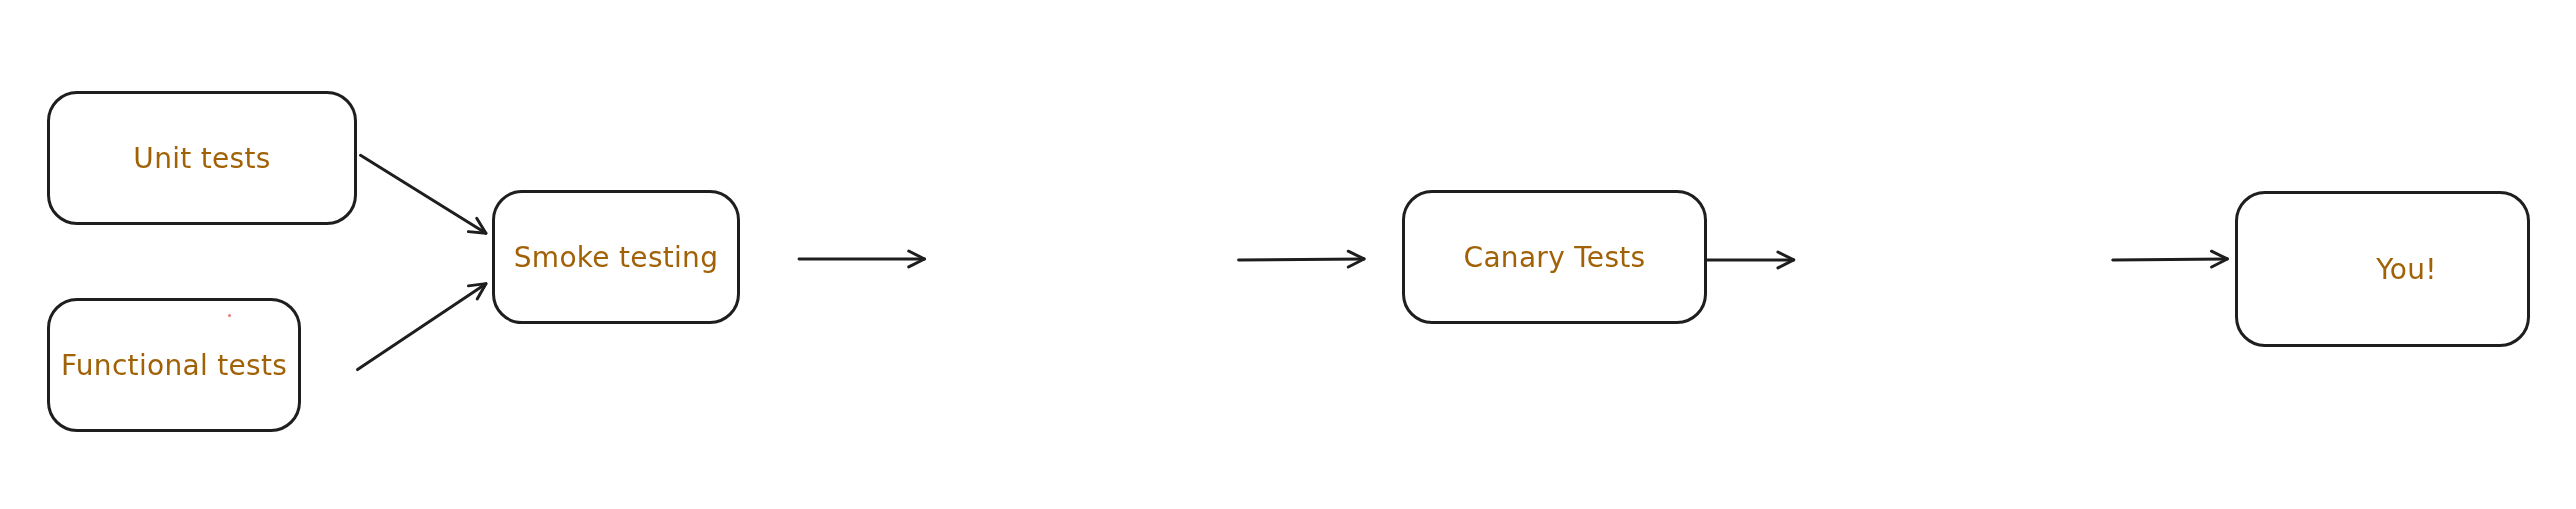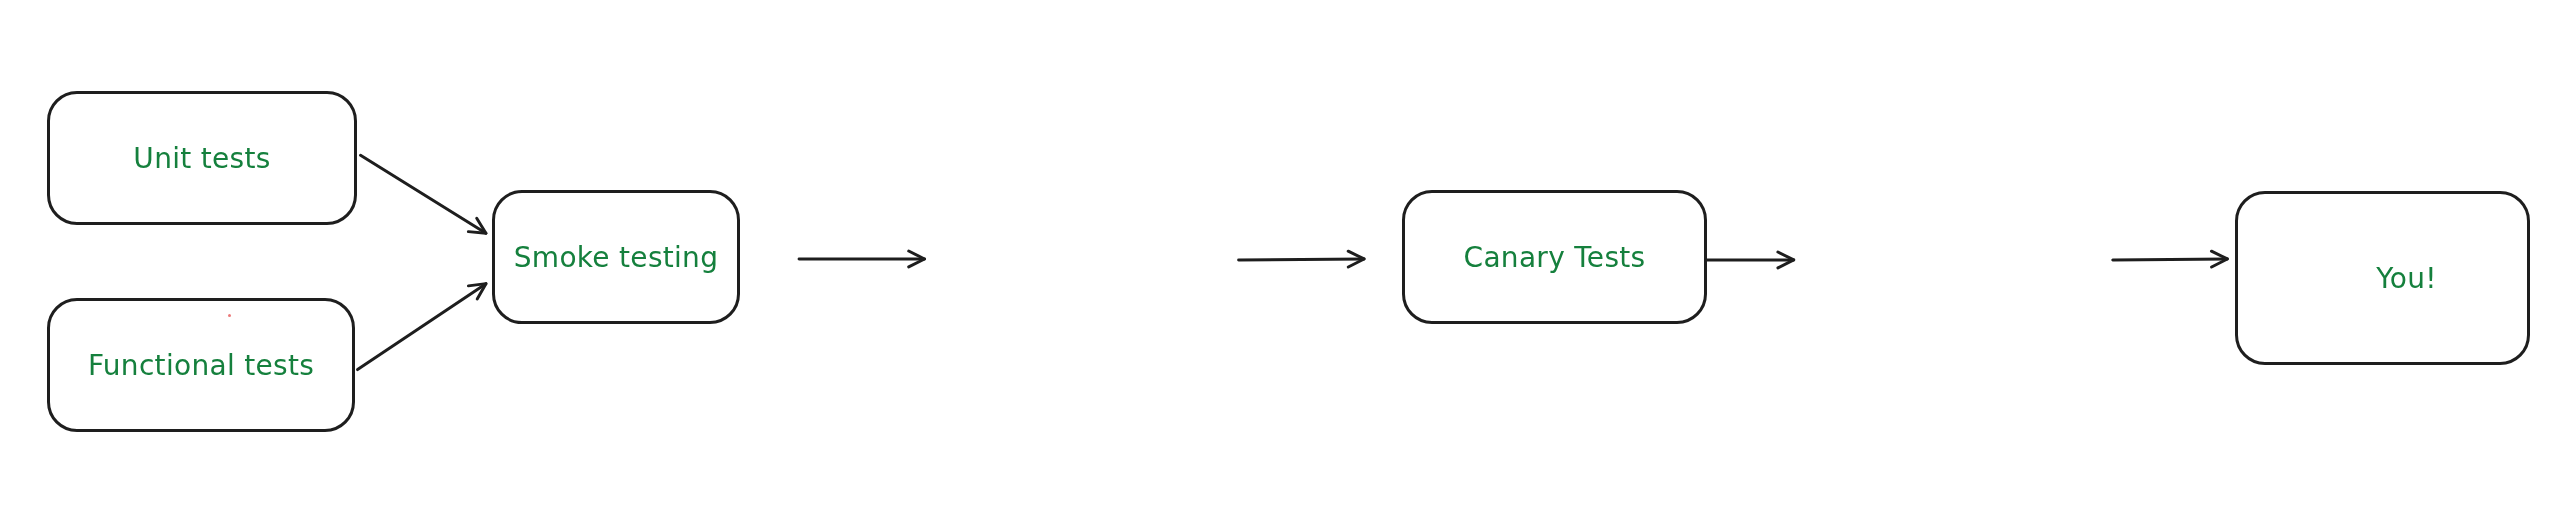--- a/index.html
+++ b/index.html
@@ -32,36 +32,36 @@
     position: absolute;
     box-sizing: border-box;
     border: 3px solid #1e1e1e;
     border-radius: 30px;
     background: #ffffff;
     display: flex;
     align-items: center;
     justify-content: center;
   }
   .node-label {
-    color: #15803d;
+    color: #a16207;
     font-size: 28px;
     line-height: 35px;
     letter-spacing: 0.3px;
     text-align: center;
     white-space: pre-line;
     user-select: none;
   }
   
   .node-unit        { left: 47px;   top: 91px;  width: 310px; height: 134px; }
-  .node-functional  { left: 47px;   top: 298px; width: 308px; height: 134px; }
+  .node-functional  { left: 47px;   top: 298px; width: 254px; height: 134px; }
   .node-smoke       { left: 492px;  top: 190px; width: 248px; height: 134px; }
   .node-dbt         { left: 930px;  top: 190px; width: 304px; height: 134px; }
   .node-canary      { left: 1371px; top: 190px; width: 305px; height: 134px; margin-left: 31px; }
   .node-phased      { left: 1800px; top: 190px; width: 307px; height: 134px; }
-  .node-you         { left: 2235px; top: 191px; width: 295px; height: 174px; padding-left: 48px; }
+  .node-you         { left: 2235px; top: 191px; width: 295px; height: 156px; padding-left: 48px; }
   
   .stray-dot {
     position: absolute;
     left: 228px;
     top: 314px;
     width: 3px;
     height: 3px;
     border-radius: 50%;
     background: #e03131;
     opacity: 0.65;

